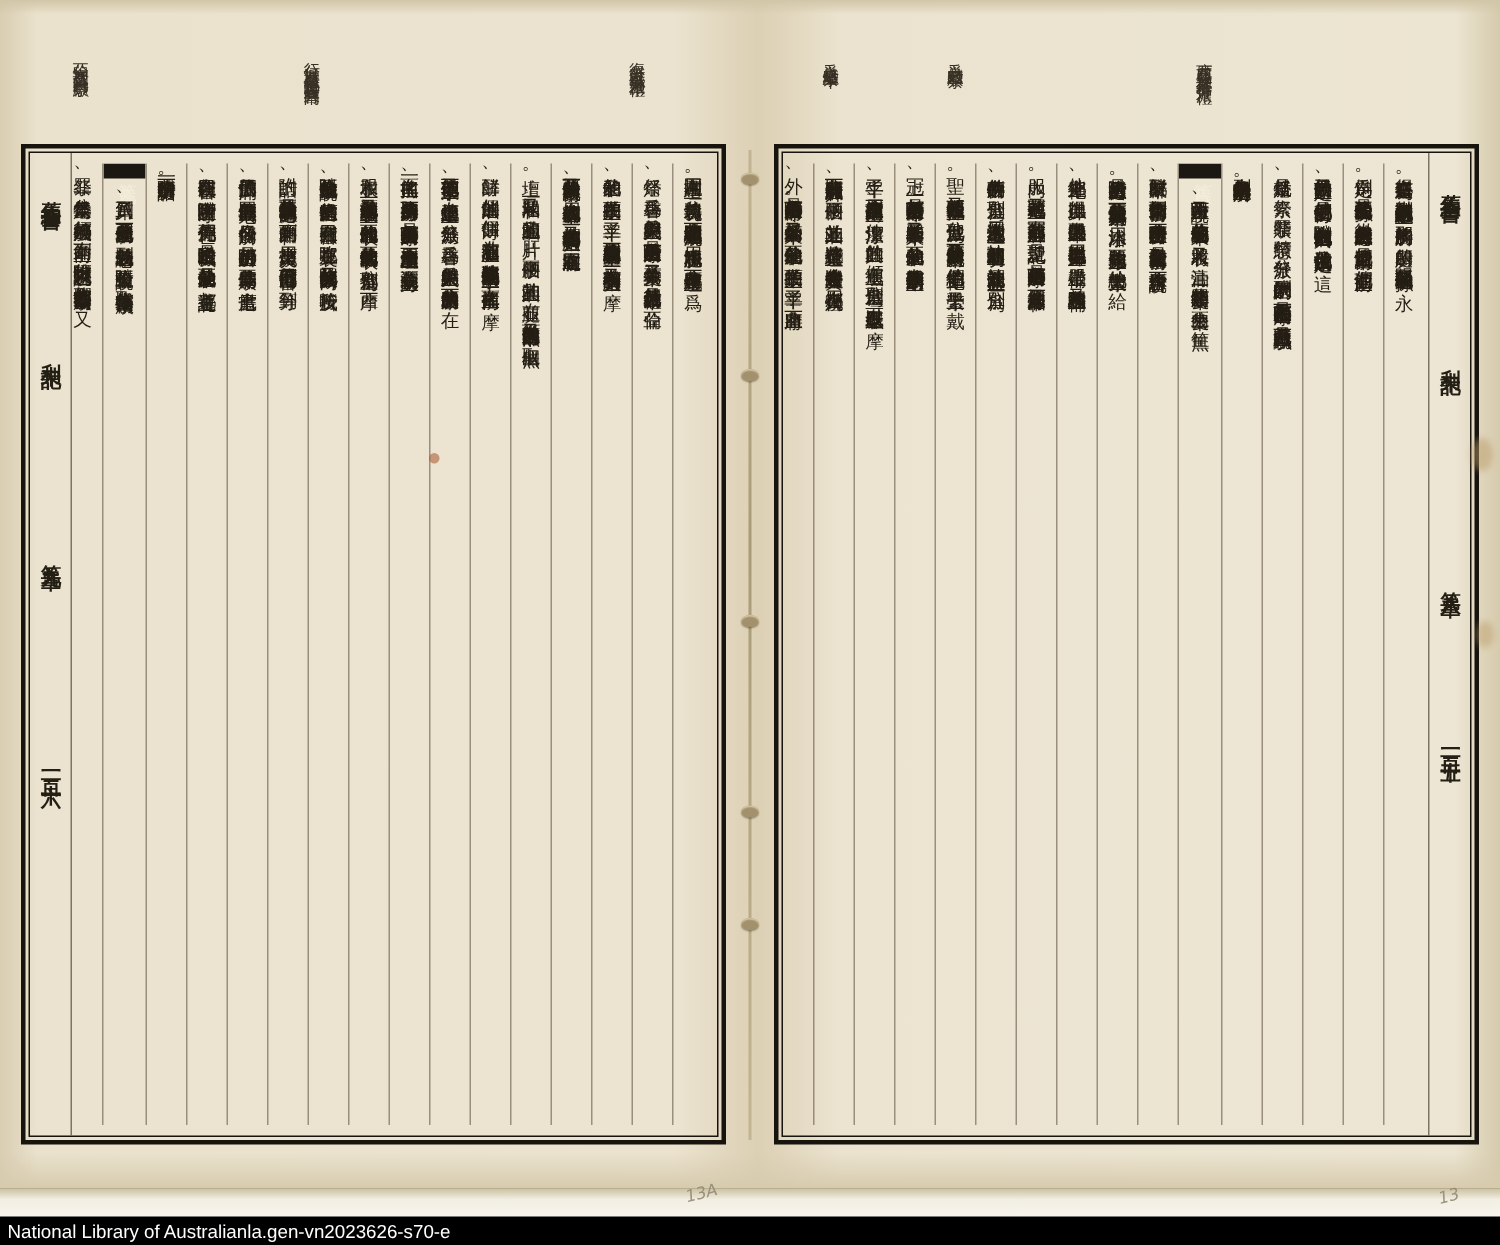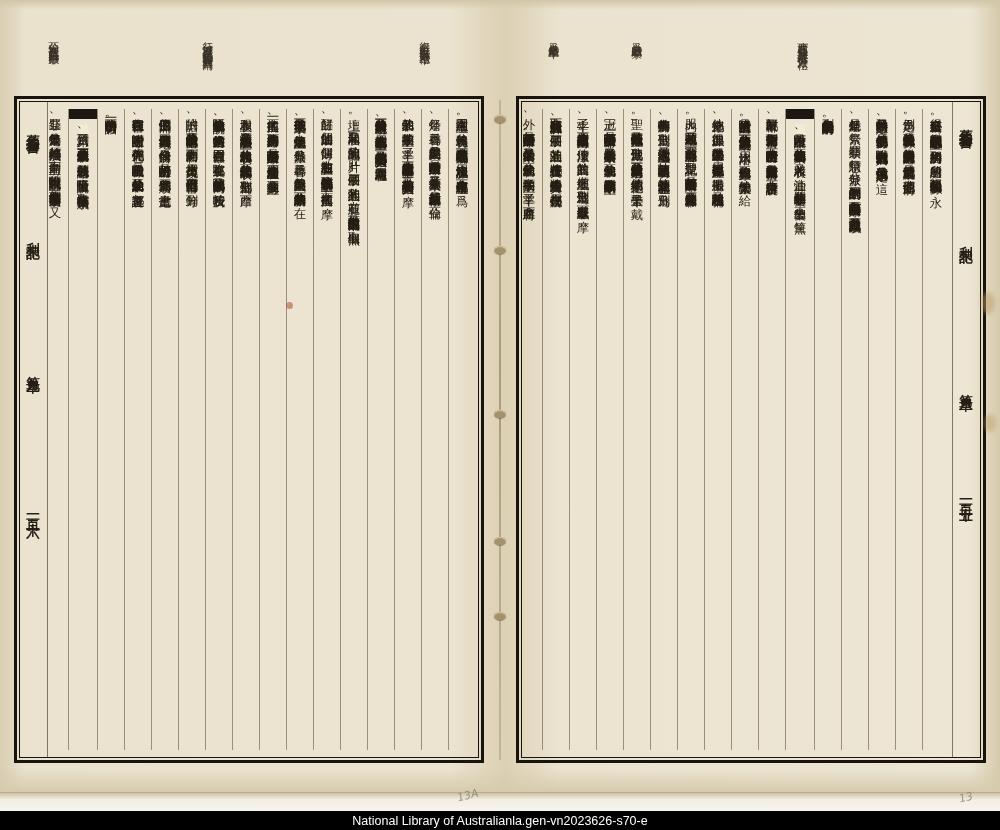--- a/index.html
+++ b/index.html
@@ -56,21 +56,21 @@
   .stain.s1{left:286px;top:302px;width:7px;height:7px;background:#a8542e;opacity:.55;}
   .stain.s2{left:981px;top:292px;width:14px;height:22px;background:#b99a66;opacity:.5;filter:blur(2px);}
   .stain.s3{left:984px;top:414px;width:12px;height:18px;background:#b99a66;opacity:.45;filter:blur(2px);}
   .pencil{position:absolute;color:#8f8671;font-size:11px;font-style:italic;
     opacity:.85;transform:rotate(-14deg);}
   .pencil.p1{left:457px;top:789px;}
   .pencil.p2{left:959px;top:791px;}
 
   
   .bottom-bar{position:absolute;left:0;top:811px;width:1000px;height:19px;
-    background:#000;display:flex;justify-content:center;align-items:center;
+    background:#000;display:flex;justify-content:flex-start;align-items:center;
     box-sizing:border-box;padding:0 5px;
     font-family:"Liberation Sans",sans-serif;font-size:12.5px;color:#fff;}
 </style>
 </head>
 <body>
 
 <div class="stage">
 
   <div class="sheet"></div>
   <div class="sheet-edge"></div>

